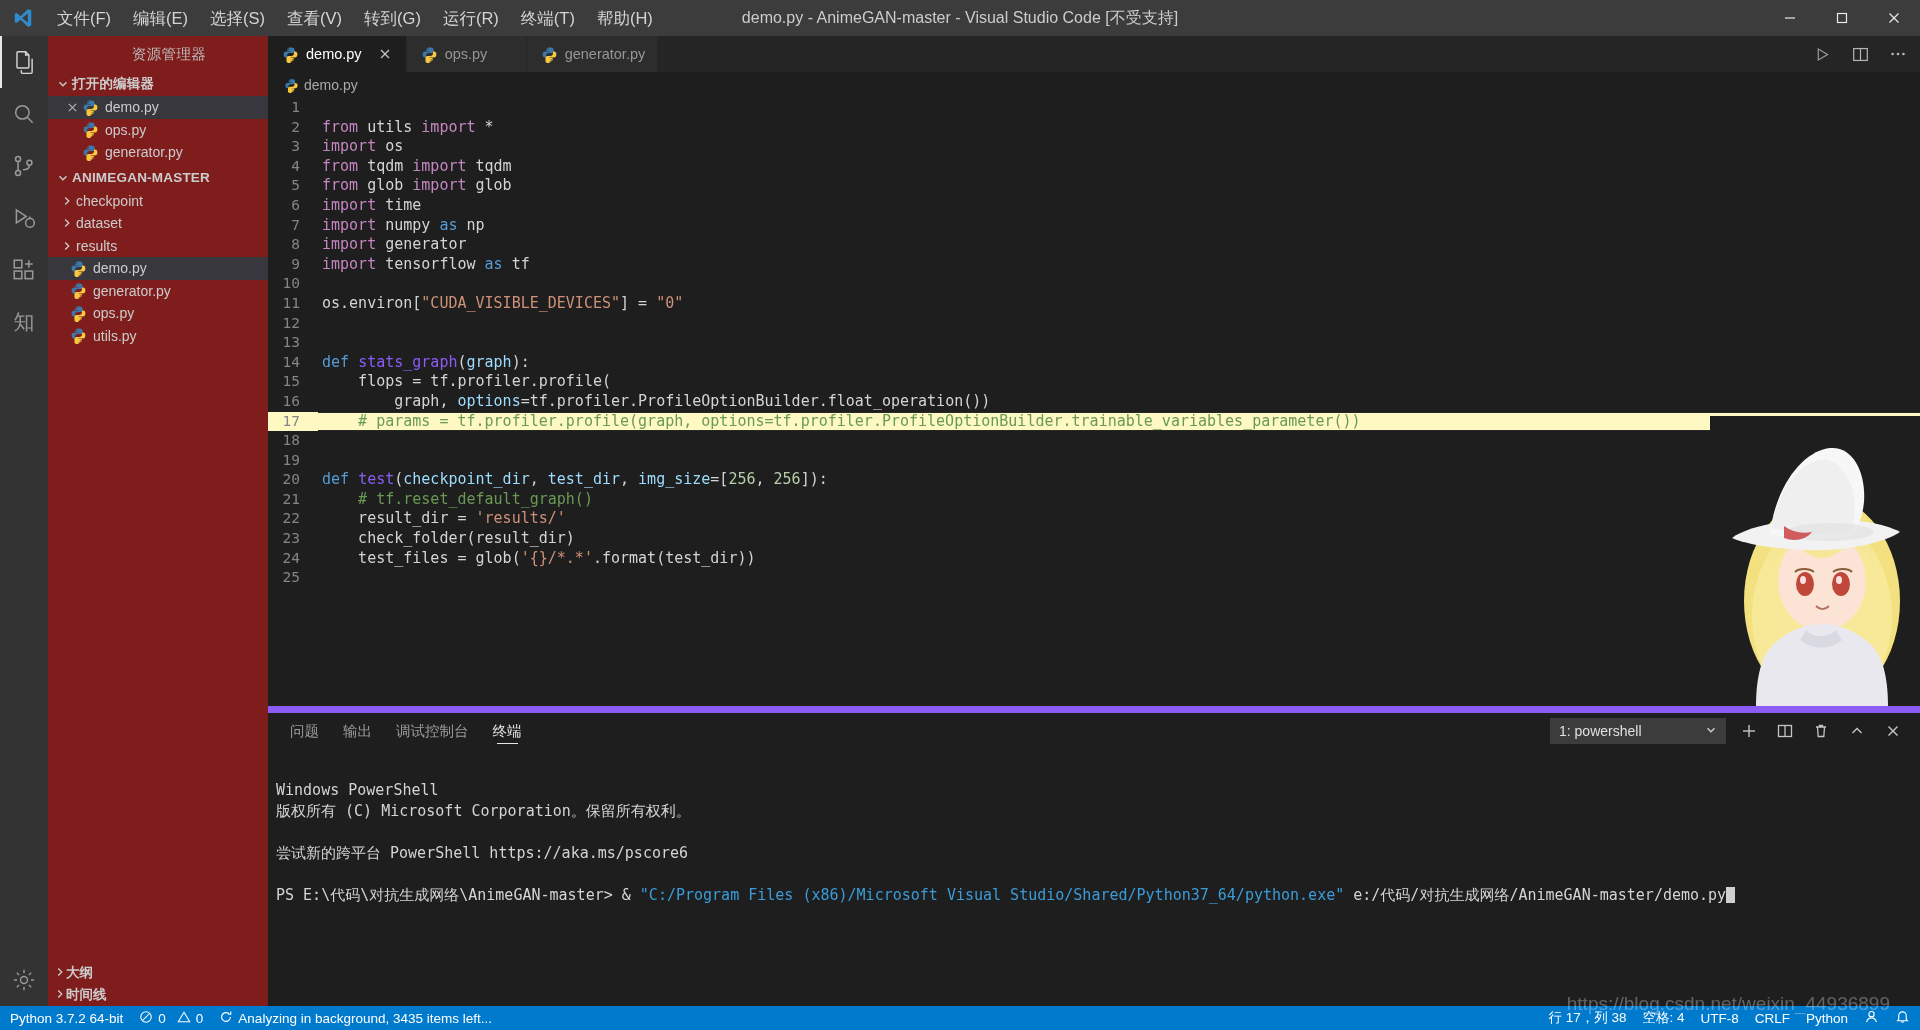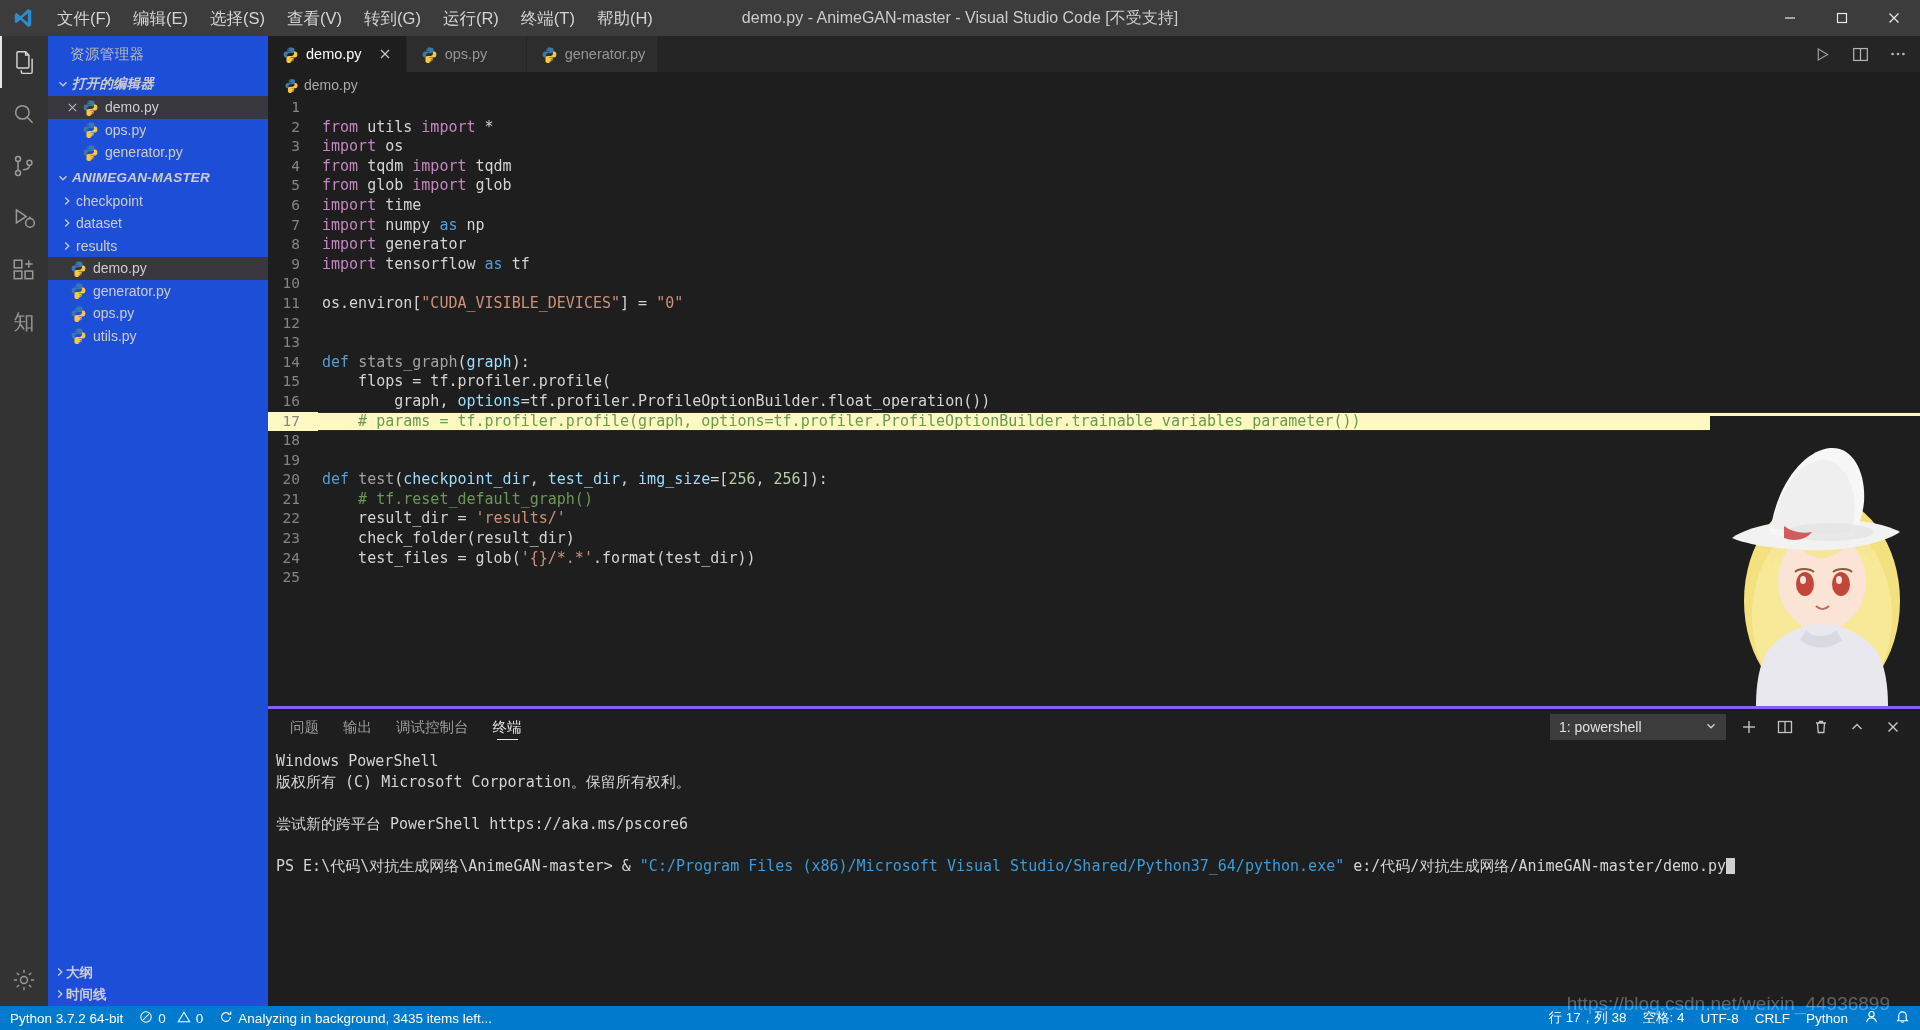--- a/index.html
+++ b/index.html
@@ -45,28 +45,28 @@
   }
   .act-item.active { opacity: 1; }
   .act-item.active:before {
     content: ""; position: absolute; left: 0; top: 0; bottom: 0; width: 2px; background: #e7e7e7;
   }
   .act-item svg { stroke: #d8d8d8; fill: none; }
   .act-spacer { flex: 1; }
   .act-cn { font-size: 21px; color: #d0d0d0; font-family: "DejaVu Sans", sans-serif; }
 
   
-  .sidebar { width: 220px; background: #1d4ed8; flex: none; display: flex; flex-direction: column; }
+  .sidebar { width: 220px; background: #7f1d1d; flex: none; display: flex; flex-direction: column; text-align: center; }
   .sidebar-title {
     height: 36px; line-height: 36px; padding-left: 22px; font-size: 14.5px;
     color: #bbbbbb; letter-spacing: .4px;
   }
   .section-header {
     height: 24px; display: flex; align-items: center; font-size: 13.5px; font-weight: bold;
-    color: #cccccc; padding-left: 6px; cursor: pointer; letter-spacing: .2px; font-style: italic;
+    color: #cccccc; padding-left: 6px; cursor: pointer; letter-spacing: .2px;
   }
   .section-header .chev { width: 18px; display:flex; align-items:center; justify-content:center; }
   .tree-row {
     height: 22.5px; display: flex; align-items: center; font-size: 14px; color: #cccccc;
     cursor: pointer; white-space: nowrap; padding-right: 4px;
   }
   .tree-row.selected { background: #37373d; }
   .tree-row .indent { flex: none; }
   .tree-row .closer { width: 20px; display: flex; align-items: center; justify-content: center; opacity: .85; }
   .tree-row .chev { width: 18px; display: flex; align-items: center; justify-content: center; }
@@ -108,31 +108,31 @@
   .cline.highlight:after {
     content:""; position:absolute; left:50px; right:0; top:0; bottom:0;
     border-top:1px solid #282828; border-bottom:1px solid #282828; pointer-events:none;
   }
   .lnum { width: 54px; text-align: right; padding-right: 22px; color: #858585; flex: none; font-size: 14.5px; }
   .ctext { flex: 1; color: #d4d4d4; }
 
   
   .kw   { color: #c586c0; }   
   .kw2  { color: #569cd6; }   
-  .fn   { color: #a3a3a3; }
+  .fn   { color: #8b5cf6; }
   .str  { color: #ce9178; }
   .cmt  { color: #6a9955; }
   .par  { color: #9cdcfe; }
   .num  { color: #b5cea8; }
   .plain{ color: #d4d4d4; }
 
   .anime-img { position: absolute; right: 0; bottom: 0; width: 210px; height: 290px; pointer-events: none; }
 
   
-  .panel { height: 300px; background: #1e1e1e; flex: none; display: flex; flex-direction: column; border-top: 3px solid #8b5cf6; }
+  .panel { height: 300px; background: #1e1e1e; flex: none; display: flex; flex-direction: column; border-top: 7px solid #8b5cf6; gap: 25px; }
   .panel-head { height: 36px; display: flex; align-items: center; padding-left: 20px; flex: none; position: relative; }
   .panel-tab {
     font-size: 14.5px; color: #9c9c9c; margin-right: 20px; height: 36px; line-height: 36px;
     cursor: pointer; position: relative; padding: 0 2px;
   }
   .panel-tab.active { color: #e7e7e7; }
   .panel-tab.active:after {
     content:""; position: absolute; left: 6px; right: 6px; bottom: 5px; height: 1px; background: #e7e7e7;
   }
   .panel-right { margin-left: auto; display: flex; align-items: center; gap: 10px; padding-right: 14px; }

